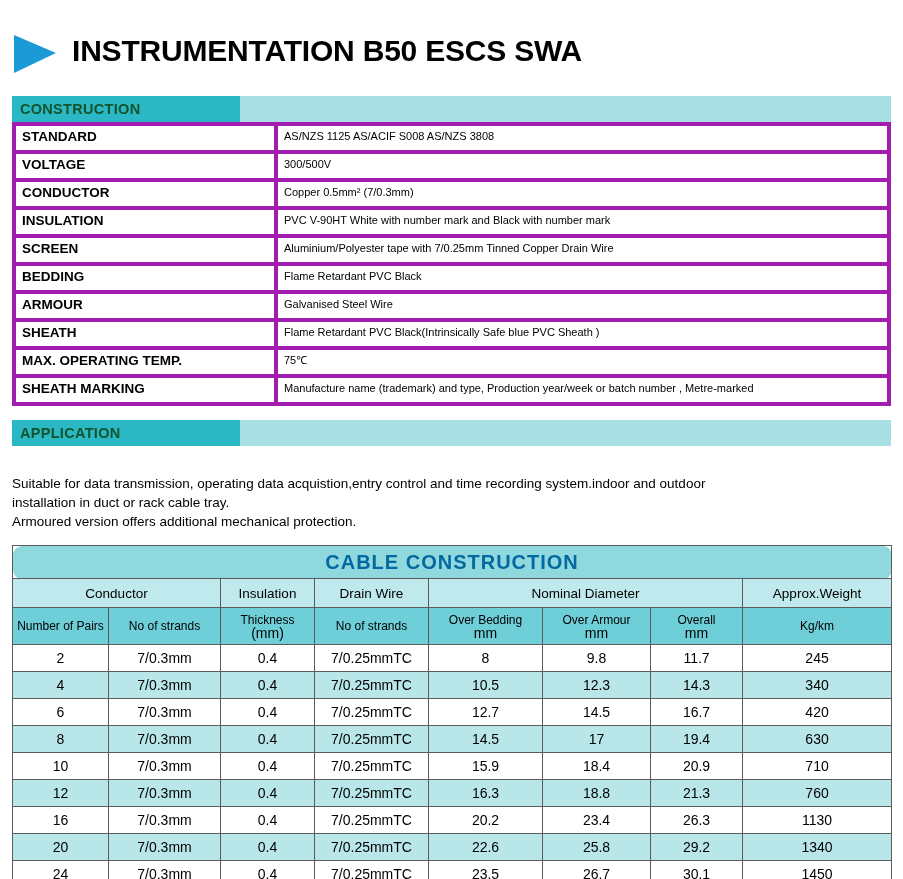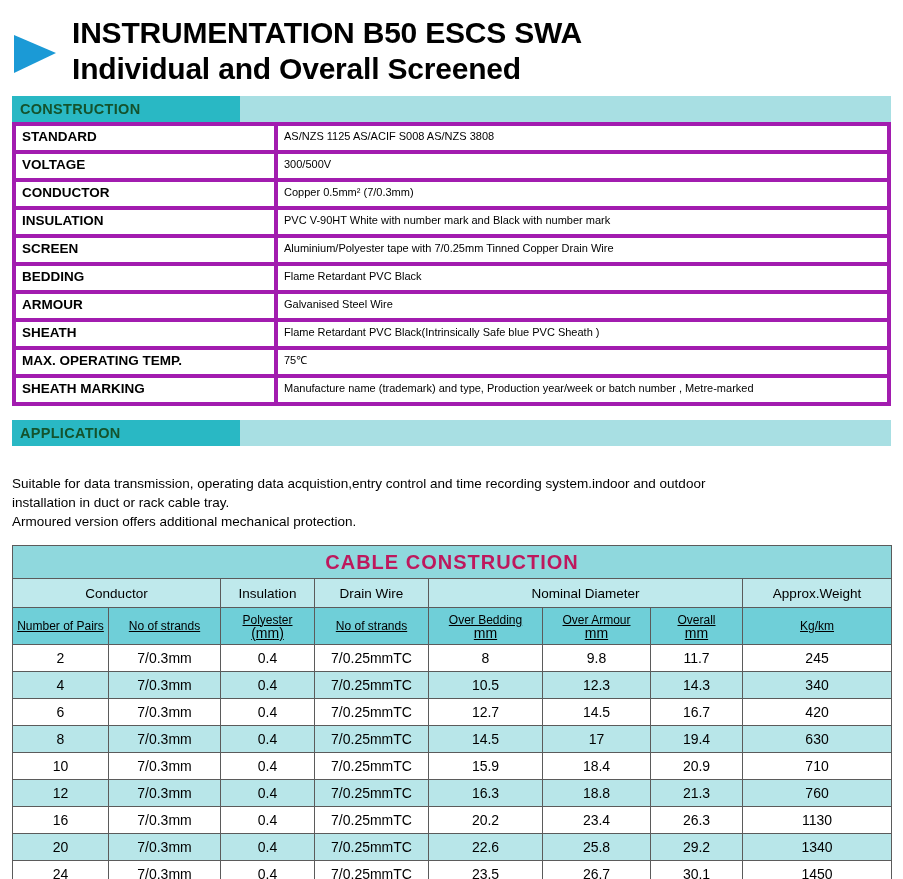--- a/index.html
+++ b/index.html
@@ -118,35 +118,35 @@
     text-align: center;
     vertical-align: middle;
     padding: 1px 2px;
   }
   .cable-title {
     background: #8fd8dd;
     font-size: 20px;
     font-weight: bold;
     letter-spacing: 1px;
     height: 30px;
-    color: #be185d;
+    color: #0369a1;
+    border-radius: 9px;
   }
   .grp-head {
     background: #bfe9ec;
     font-size: 13.5px;
     height: 26px;
     font-weight: normal;
   }
   .sub-head {
     background: #6fcfd8;
     font-size: 12px;
     height: 34px;
     font-weight: normal;
     line-height: 13px;
-    text-decoration: underline;
   }
   .sub-head .unit {
     display: block;
     font-size: 14px;
     line-height: 12px;
   }
   tr.row-white td { background: #ffffff; height: 24px; font-size: 14px; }
   tr.row-tint td { background: #b8e6e9; height: 24px; font-size: 14px; }
 </style>
 </head>
@@ -155,21 +155,20 @@
 <div class="page">
 
   <div class="header">
     <div class="logo-arrow">
       <svg width="46" height="42" viewBox="0 0 46 42" aria-hidden="true">
         <polygon points="2,2 44,20 2,40" fill="#1b9ad6"></polygon>
       </svg>
     </div>
     <div class="title-block">
       <div class="title-line">INSTRUMENTATION B50 ESCS SWA</div>
-      <div class="title-line">Individual and Overall Screened</div>
     </div>
   </div>
 
   <div class="section-bar">
     <div class="label">CONSTRUCTION</div>
     <div class="fill"></div>
   </div>
 
   <table class="construction">
     <tbody>
@@ -253,21 +252,21 @@
         <tr>
           <td class="sub-head">
             <span>Number of Pairs</span>
             <span class="unit"></span>
           </td>
           <td class="sub-head">
             <span>No of strands</span>
             <span class="unit"></span>
           </td>
           <td class="sub-head">
-            <span>Polyester</span>
+            <span>Thickness</span>
             <span class="unit">(mm)</span>
           </td>
           <td class="sub-head">
             <span>No of strands</span>
             <span class="unit"></span>
           </td>
           <td class="sub-head">
             <span>Over Bedding</span>
             <span class="unit">mm</span>
           </td>

